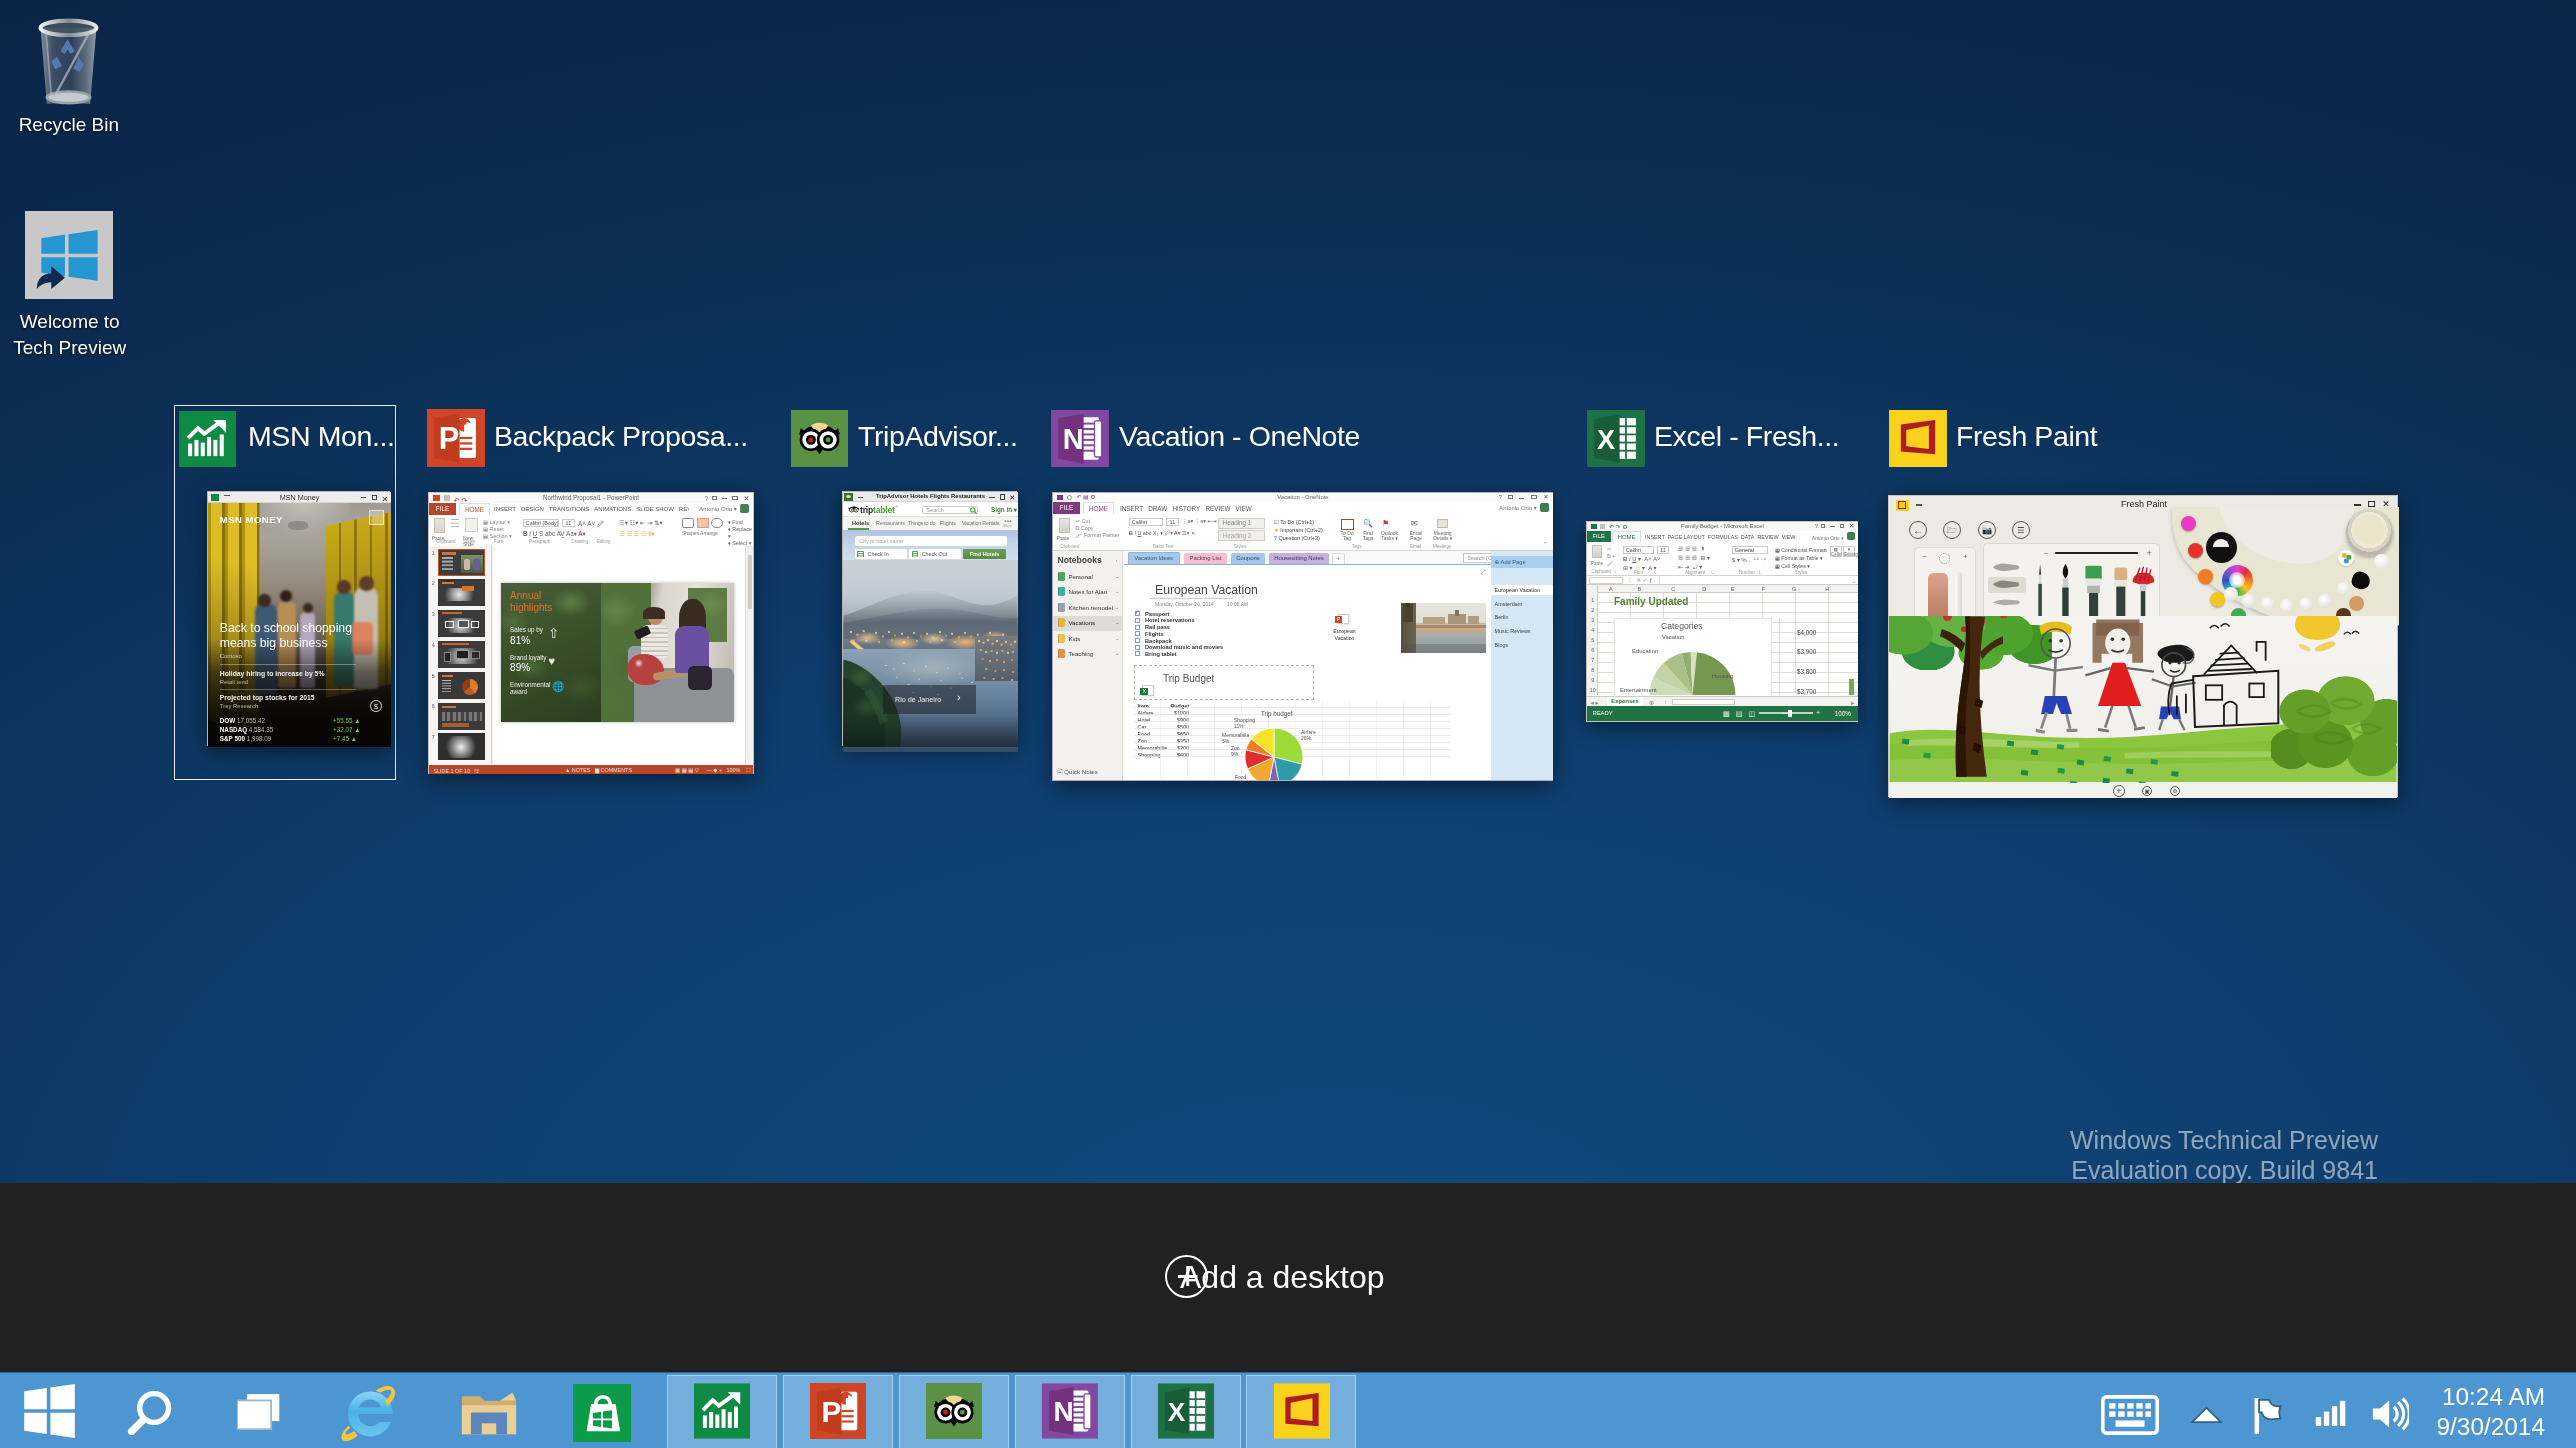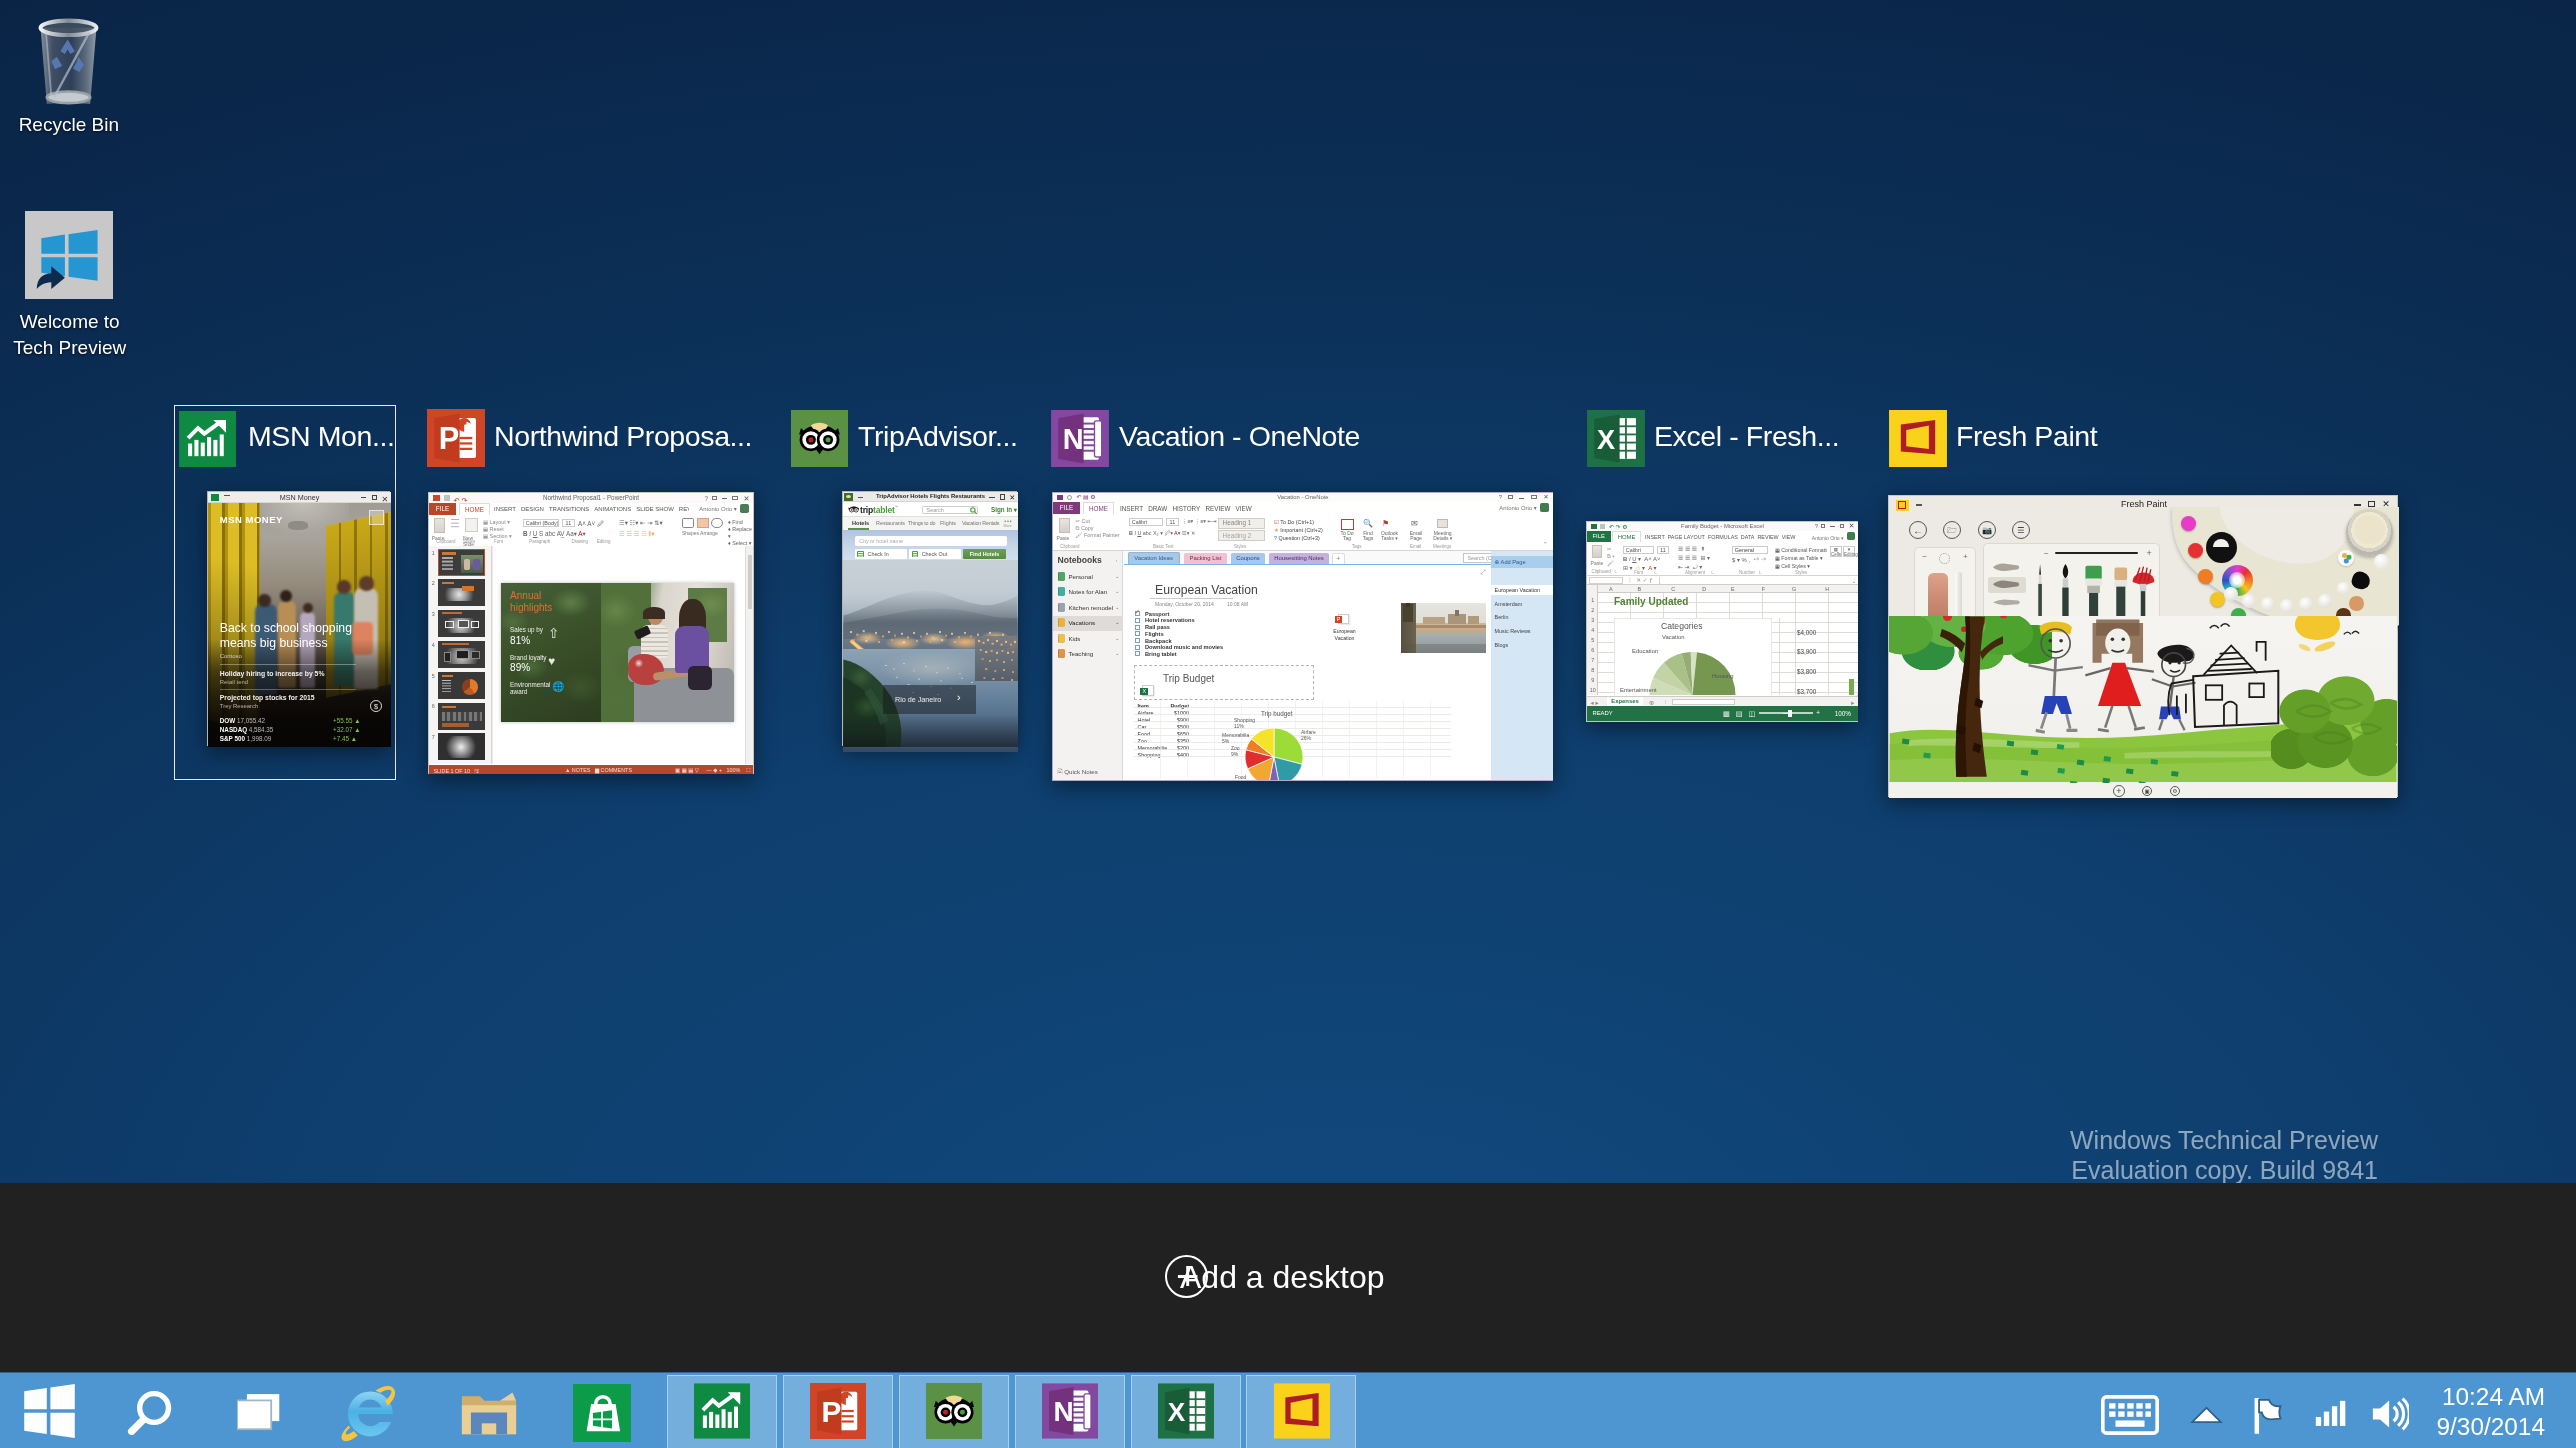--- a/index.html
+++ b/index.html
@@ -91,21 +91,21 @@
         <line x1="36" y1="32" x2="50" y2="32"></line>
         <line x1="36" y1="38" x2="50" y2="38"></line>
         <line x1="36" y1="44" x2="50" y2="44"></line>
       </g>
 <path d="M41 25 a7.5 7.5 0 1 1 7.4 -8.6 l-7.4 1.1 z" fill="#d04526"></path>
 <path d="M43.5 14 a7.5 7.5 0 0 1 6.4 6.4 l-6.4 1 z" fill="#fff"></path>
 <path d="M8 10 L36 5 L36 59 L8 54 Z" fill="#c13b1e"></path>
 <text x="13" y="44" font-family="Liberation Sans" font-size="34" font-weight="bold" fill="#fff">P</text>
     </svg>
 </div>
-<div class="abs hdr-title" style="left:494px;top:420px;">Northwind Proposa...</div>
+<div class="abs hdr-title" style="left:494px;top:420px;">Backpack Proposa...</div>
 
 <div class="abs" id="ic-ta" style="left:791px;top:410px;width:57px;height:57px;">
 <svg width="57" height="57" viewBox="0 0 63 63">
       <rect width="63" height="63" fill="#5b9144"></rect>
 <path d="M14 23 C20 15 43 15 49 23 L52 20 L54 27 L9 27 L11 20 Z" fill="#000"></path>
 <path d="M22 17 C27 13 36 13 41 17 C38 22 36 25 31.5 25 C27 25 25 22 22 17 Z" fill="#f2d993"></path>
 <circle cx="22" cy="33" r="12.5" fill="#000"></circle>
       <circle cx="22" cy="33" r="9.5" fill="#fff"></circle>
       <circle cx="22" cy="33" r="5.5" fill="#000"></circle>
       <circle cx="22" cy="33" r="2.8" fill="#c02025"></circle>

